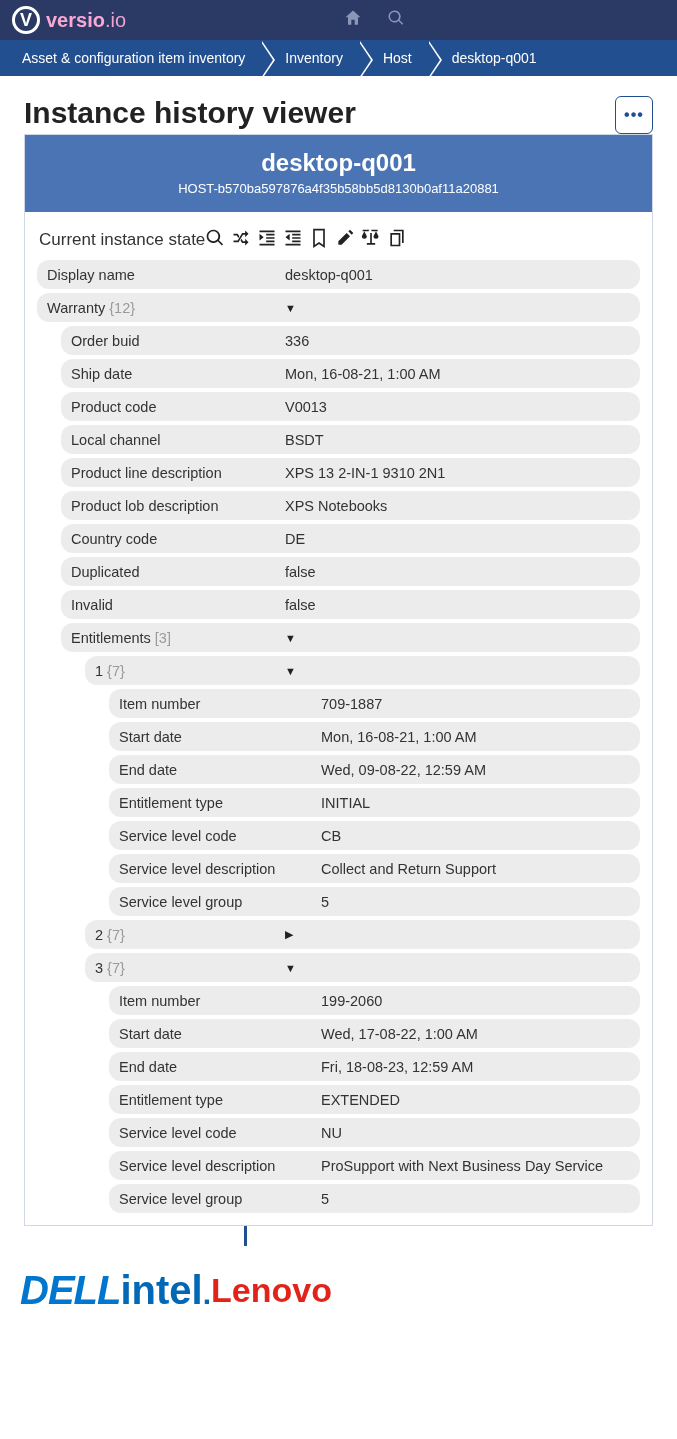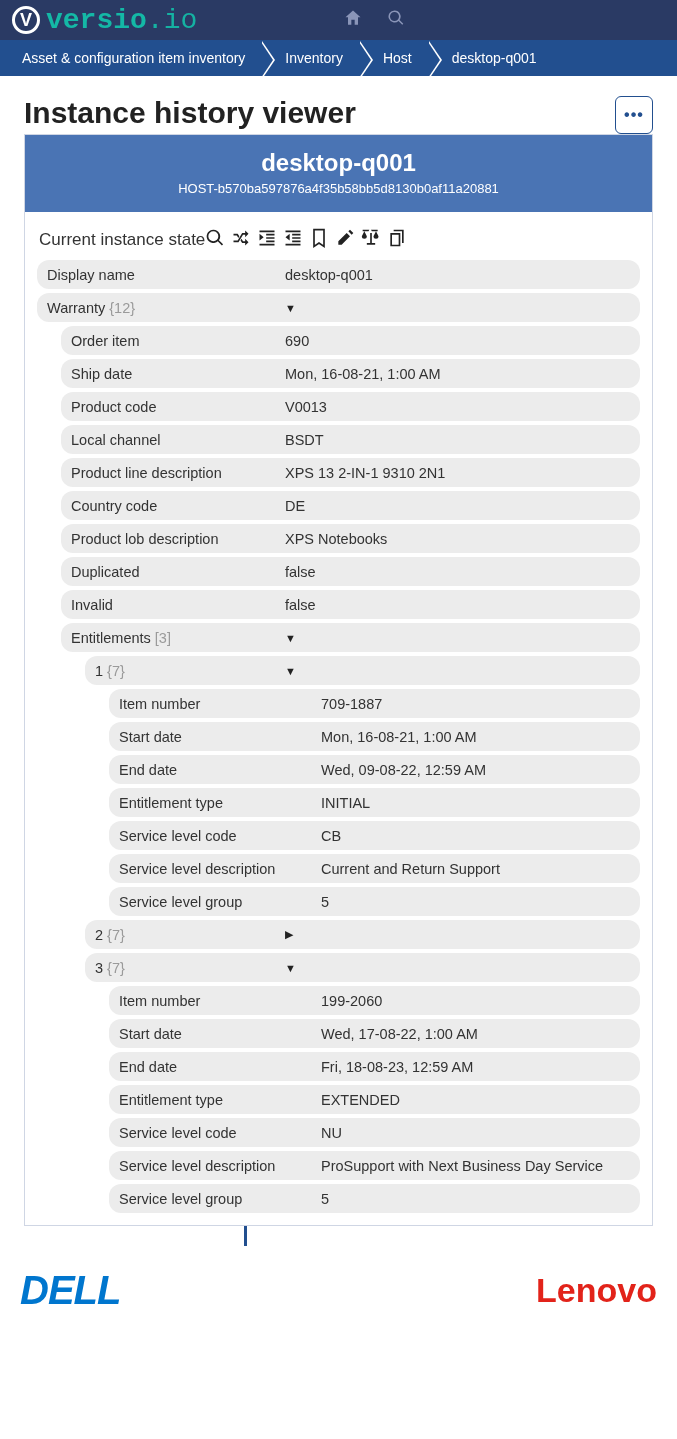--- a/index.html
+++ b/index.html
@@ -17,21 +17,21 @@
   align-items: center;
   padding: 0 12px;
   gap: 8px;
 }
 .logo-wrap { display: flex; align-items: center; gap: 6px; }
 .logo-circle {
   width: 28px; height: 28px; border: 3px solid #fff; border-radius: 50%;
   display: flex; align-items: center; justify-content: center;
   color: #fff; font-weight: bold; font-size: 18px;
 }
-.brand { color: #14b8a6; font-size: 28px; font-weight: 600; font-family: Liberation Mono, monospace; }
+.brand { color: #f9a8d4; font-size: 20px; font-weight: 600; }
 .brand .io { font-weight: 300; opacity: 0.95; }
 .top-icons { margin-left: auto; display: flex; gap: 24px; align-items: center; color: #8a95b8; padding-right: 260px;}
 .top-icons svg { fill: #8a95b8; }
 
 .breadcrumb {
   background: #224f8f;
   height: 36px;
   display: flex;
   align-items: center;
   color: #fff;
@@ -146,21 +146,21 @@
   position: absolute;
   left: 220px;
   top: 0;
   width: 3px;
   height: 20px;
   background: #224f8f;
 }
 .footer-logos {
   display: flex;
   align-items: center;
-  justify-content: space-between;
+  justify-content: flex-start;
   padding: 30px 20px 20px;
 }
 .logo-dell { color: #0076ce; font-size: 40px; font-weight: 800; font-style: italic; letter-spacing: -1px; }
 .logo-intel { color: #0068b5; font-size: 40px; font-weight: 700; }
 .logo-intel .dot { font-size: 30px; }
 .logo-lenovo { color: #e2231a; font-size: 34px; font-weight: 600; }
 </style>
 </head>
 <body>
 
@@ -251,46 +251,46 @@
           <span class="label">Display name</span>
           <span class="value value-col">desktop-q001</span>
         </div>
 
         <div class="row lvl0">
           <span class="label"><span>Warranty</span><span class="count">{12}</span></span>
           <span class="expander">▼</span>
         </div>
 
         <div class="row lvl1">
-          <span class="label">Order item</span>
-          <span class="value value-col">690</span>
+          <span class="label">Order buid</span>
+          <span class="value value-col">336</span>
         </div>
         <div class="row lvl1">
           <span class="label">Ship date</span>
           <span class="value value-col">Mon, 16-08-21, 1:00 AM</span>
         </div>
         <div class="row lvl1">
           <span class="label">Product code</span>
           <span class="value value-col">V0013</span>
         </div>
         <div class="row lvl1">
           <span class="label">Local channel</span>
           <span class="value value-col">BSDT</span>
         </div>
         <div class="row lvl1">
           <span class="label">Product line description</span>
           <span class="value value-col">XPS 13 2-IN-1 9310 2N1</span>
         </div>
         <div class="row lvl1">
+          <span class="label">Product lob description</span>
+          <span class="value value-col">XPS Notebooks</span>
+        </div>
+        <div class="row lvl1">
           <span class="label">Country code</span>
           <span class="value value-col">DE</span>
-        </div>
-        <div class="row lvl1">
-          <span class="label">Product lob description</span>
-          <span class="value value-col">XPS Notebooks</span>
         </div>
         <div class="row lvl1">
           <span class="label">Duplicated</span>
           <span class="value value-col">false</span>
         </div>
         <div class="row lvl1">
           <span class="label">Invalid</span>
           <span class="value value-col">false</span>
         </div>
 
@@ -318,21 +318,21 @@
         <div class="row lvl3">
             <span class="label">Entitlement type</span>
             <span class="value value-col">INITIAL</span>
           </div>
         <div class="row lvl3">
             <span class="label">Service level code</span>
             <span class="value value-col">CB</span>
           </div>
         <div class="row lvl3">
             <span class="label">Service level description</span>
-            <span class="value value-col">Current and Return Support</span>
+            <span class="value value-col">Collect and Return Support</span>
           </div>
         <div class="row lvl3">
             <span class="label">Service level group</span>
             <span class="value value-col">5</span>
           </div>
 
         <div class="row lvl2">
           <span class="label"><span>2</span><span class="count">{7}</span></span>
           <span class="expander">▶</span>
         </div>
@@ -373,14 +373,15 @@
       </div>
     </div>
   </div>
 
   <div class="timeline"></div>
 
 </div>
 
 <div class="footer-logos">
   <span class="logo-dell">DELL</span>
+  <span class="logo-intel"><span>intel</span><span class="dot">.</span></span>
   <span class="logo-lenovo">Lenovo</span>
 </div>
 
 </body></html>

